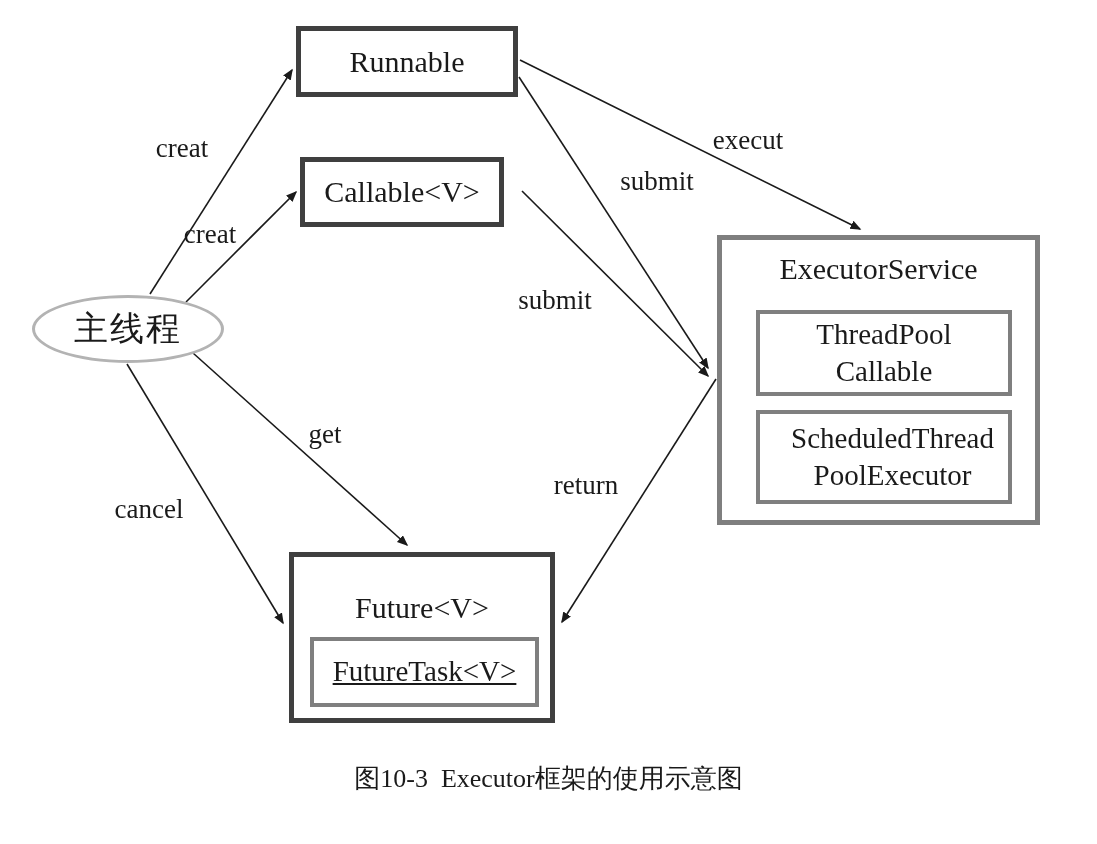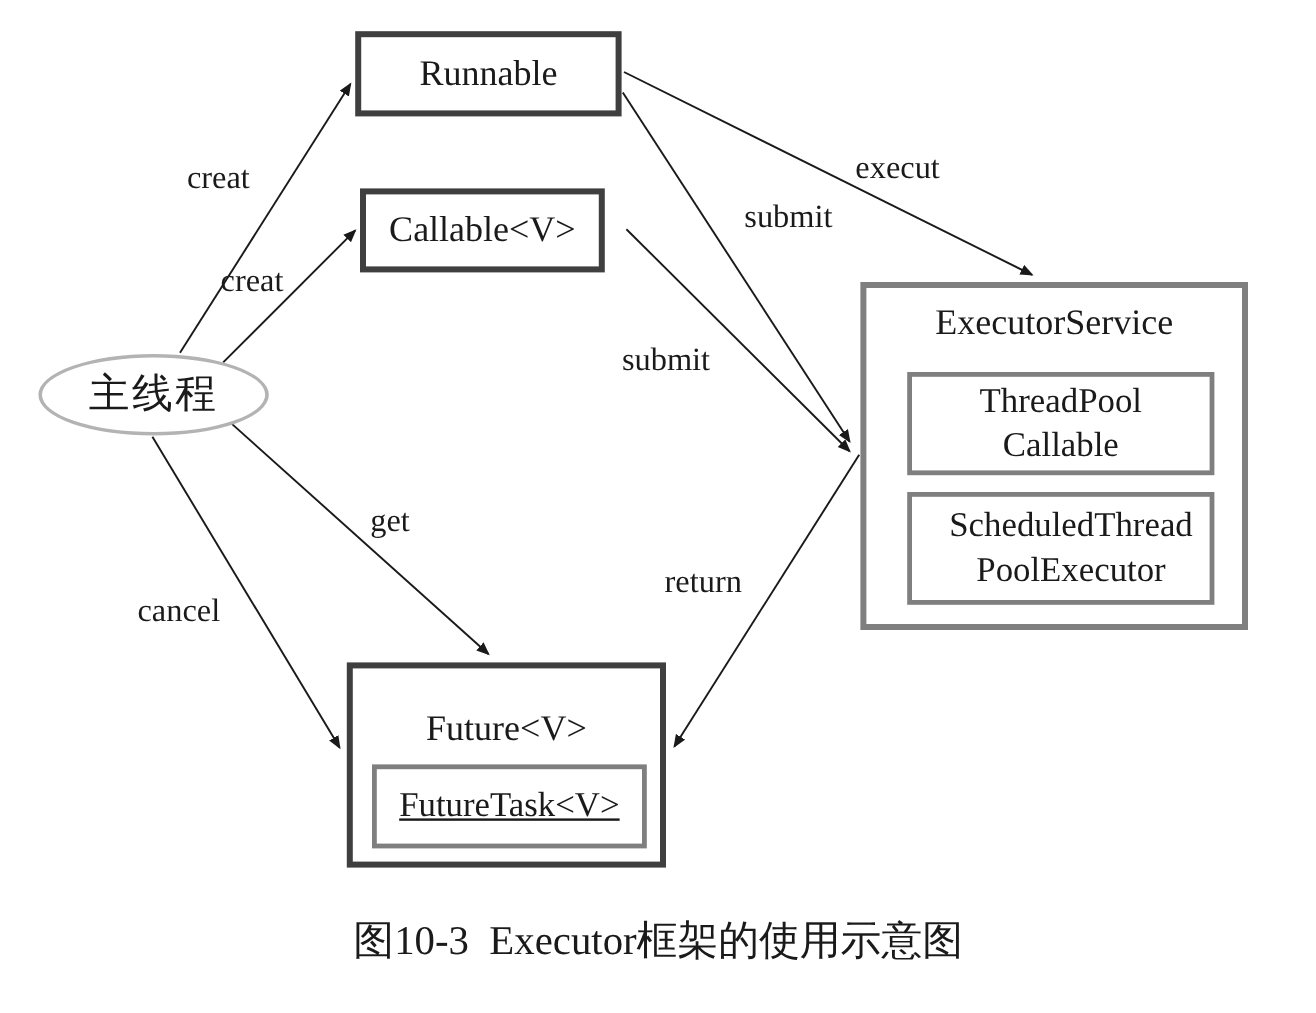--- a/index.html
+++ b/index.html
@@ -59,21 +59,21 @@
     font-size:27px;
     white-space:nowrap;
     background:transparent;
   }
   .caption{
     position:absolute;
     left:0;
     top:761px;
     width:100%;
     text-align:center;
-    font-size:34px;
+    font-size:26px;
     white-space:pre;
   }
 </style>
 </head>
 <body>
 
 <div id="canvas">
 
   <svg id="edges" viewBox="0 0 1097 844">
     <defs>

